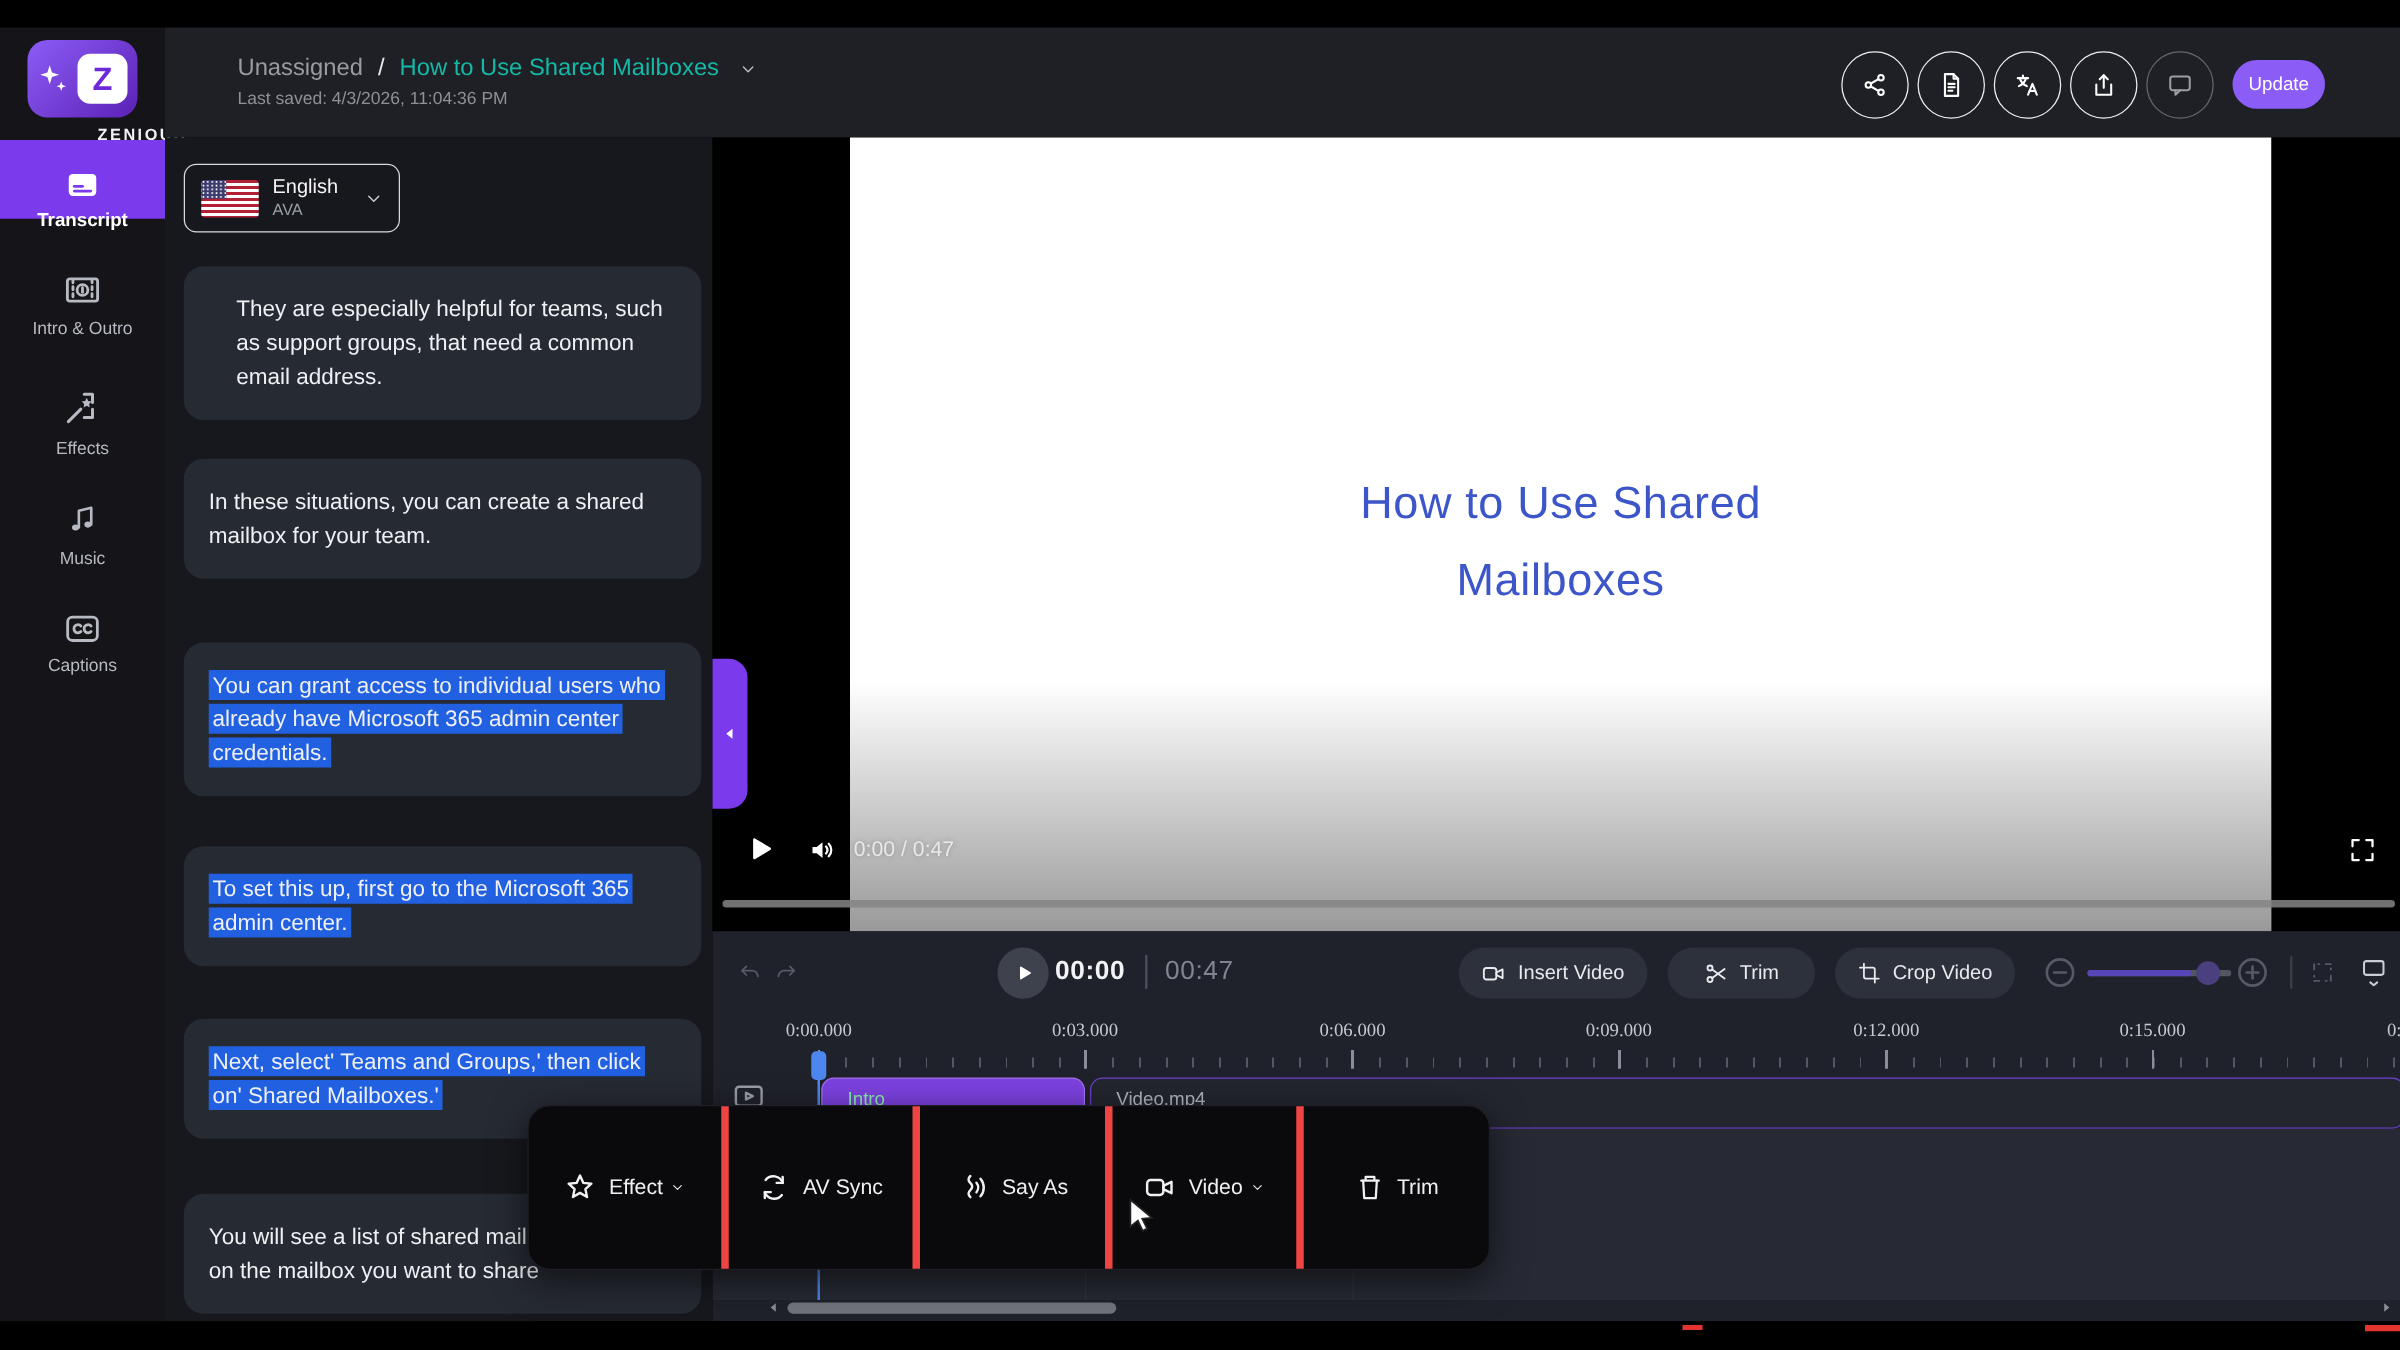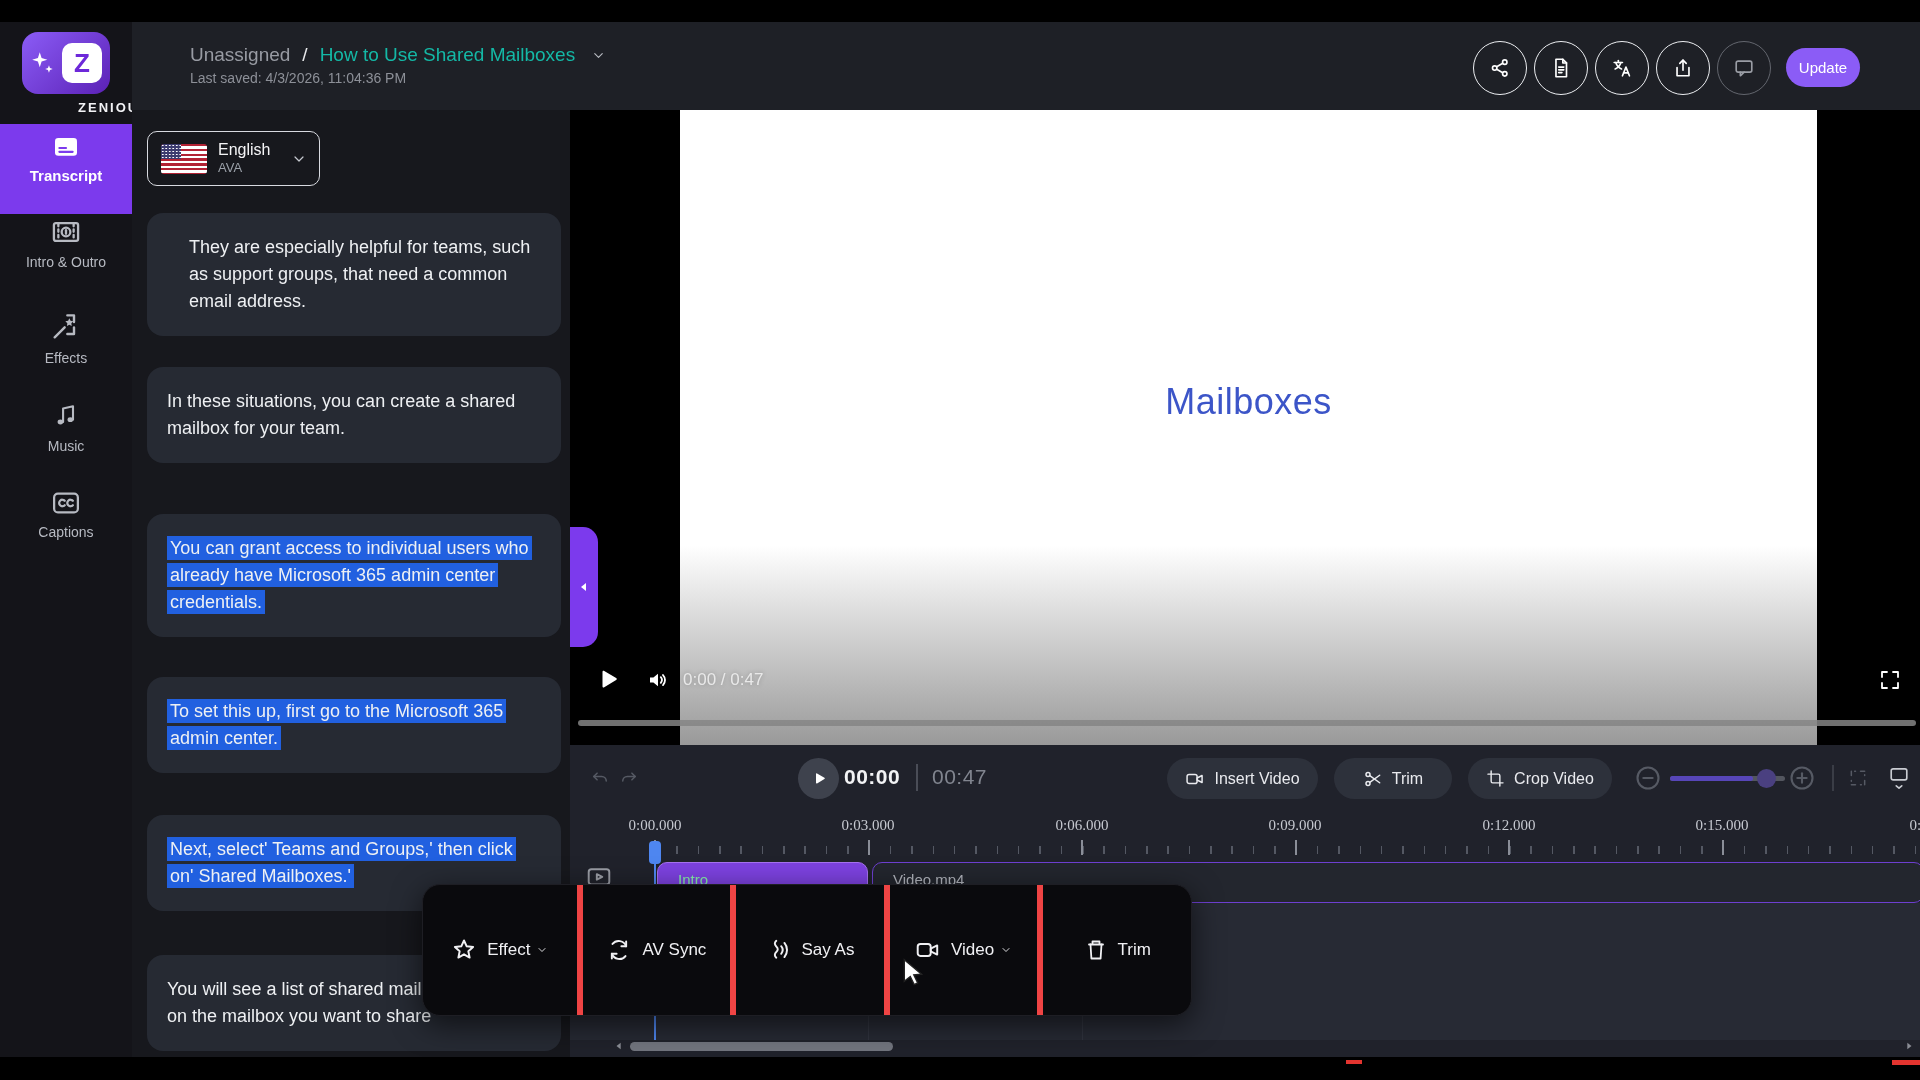--- a/index.html
+++ b/index.html
@@ -118,21 +118,21 @@
       <span>
         <svg width="26" height="26" viewBox="0 0 24 24" class="icf" style="color:#fff">
             <path d="M9 2l1.7 5.3L16 9l-5.3 1.7L9 16l-1.7-5.3L2 9l5.3-1.7z"></path>
             <path d="M17.5 14l.9 2.6 2.6.9-2.6.9-.9 2.6-.9-2.6-2.6-.9 2.6-.9z"></path>
           </svg>
       </span>
       <span class="logo-z">Z</span>
     </div>
     <div class="abs logo-text">ZENIOUS</div>
 
-    <div class="abs nav-item nav-active" style="top:102px;height:90px;padding-top:13px;box-sizing:border-box;">
+    <div class="abs nav-item nav-active" style="top:90px;height:63px;padding-top:26px;box-sizing:border-box;">
       <span class="nico" style="display:block;width:28px;margin:0 auto;">
         <svg width="28" height="22" viewBox="0 0 24 20">
             <rect x="2" y="1" width="20" height="16" rx="3" fill="#fff"></rect>
             <line x1="6" y1="10" x2="12" y2="10" stroke="#7c3aed" stroke-width="2" stroke-linecap="round"></line>
             <line x1="6" y1="13.5" x2="18" y2="13.5" stroke="#7c3aed" stroke-width="2" stroke-linecap="round"></line>
           </svg>
       </span>
       <div class="nav-label">Transcript</div>
     </div>
 
@@ -281,20 +281,21 @@
       <span class="hl">Next, select' Teams and Groups,' then click on' Shared Mailboxes.'</span>
     </div>
     <div class="abs card" style="top:845px;">
       <span>You will see a list of shared mailboxes. Click on the mailbox you want to share</span>
     </div>
   </div>
 
   <div class="abs stage">
     <div class="abs video">
       <div class="abs vtitle">
+        <div>How to Use Shared</div>
         <div>Mailboxes</div>
       </div>
       <div class="abs vfog"></div>
     </div>
 
     <div class="abs progress"></div>
 
     <div class="abs pctrl" style="left:26px;top:557px;">
       <span><svg width="26" height="26" viewBox="0 0 24 24" class="icf">
             <path d="M6 4.5c0-1 .8-1.4 1.6-.9l11 6.6c.8.5.8 1.3 0 1.8l-11 6.6c-.8.5-1.6.1-1.6-.9z"></path>

